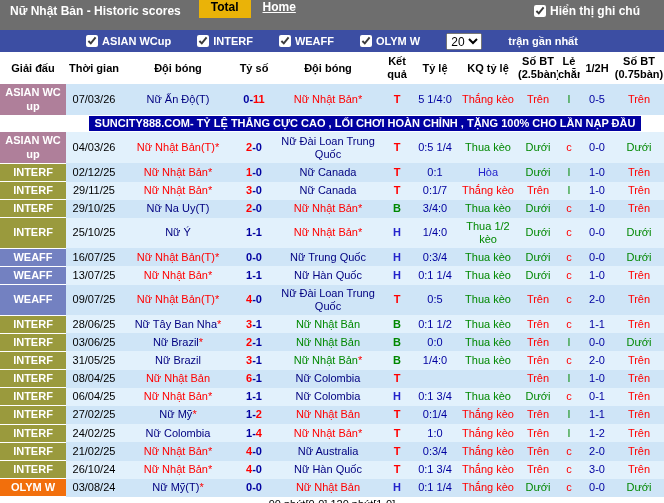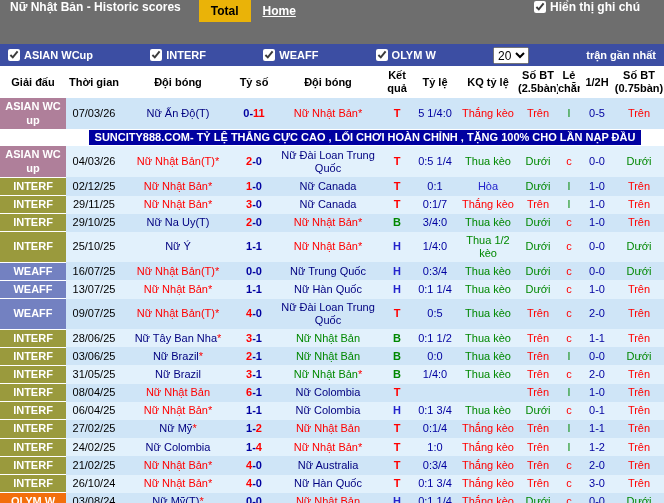--- a/index.html
+++ b/index.html
@@ -3,33 +3,33 @@
 <meta charset="utf-8">
 <style>
   html,body{margin:0;padding:0;}
   #app{
     width:664px;height:503px;overflow:hidden;position:relative;
     font-family:"Liberation Sans","DejaVu Sans",sans-serif;
     font-size:11px;background:#fff;
   }
   
   .tabbar{
-    height:44px;background:#6e6e6e;display:flex;align-items:flex-start;
-    color:#fff;font-weight:bold;padding:0 4px;box-sizing:border-box;
+    height:30px;background:#6e6e6e;display:flex;align-items:flex-end;
+    color:#fff;font-weight:bold;padding:12px 4px;box-sizing:border-box;
   }
   .tabbar .title{margin:0 18px 0 6px;font-size:12px;}
   .tab{padding:4px 12px;cursor:pointer;font-size:12px;}
   .tab.active{background:#eab308;color:#000;}
   .tab.link{text-decoration:underline;}
   .tabbar .spacer{flex:1;}
   .toggle{display:flex;align-items:center;gap:4px;font-size:12px;margin-right:20px;}
   input[type=checkbox]{width:12px;height:12px;margin:0;accent-color:#fff;}
   
   .filterbar{
-    height:22px;background:#3c4ea3;display:flex;align-items:center;justify-content:space-between;
+    height:22px;background:#3c4ea3;display:flex;align-items:center;justify-content:center;
     color:#fff;font-weight:bold;gap:26px;padding:0 8px;box-sizing:border-box;
   }
   .comp{display:flex;align-items:center;gap:4px;}
   .count-select{font-size:12px;height:17px;font-family:inherit;}
   
   table{border-collapse:collapse;table-layout:fixed;width:664px;}
   td,th{padding:2px 1px;text-align:center;vertical-align:middle;line-height:1.2;overflow:hidden;}
   thead th{background:#fff;color:#000;font-weight:bold;font-size:11px;padding:3px 0;}
   tr.m-dark td{background:#cfe5f7;}
   tr.m-light td{background:#e2f1fc;}

